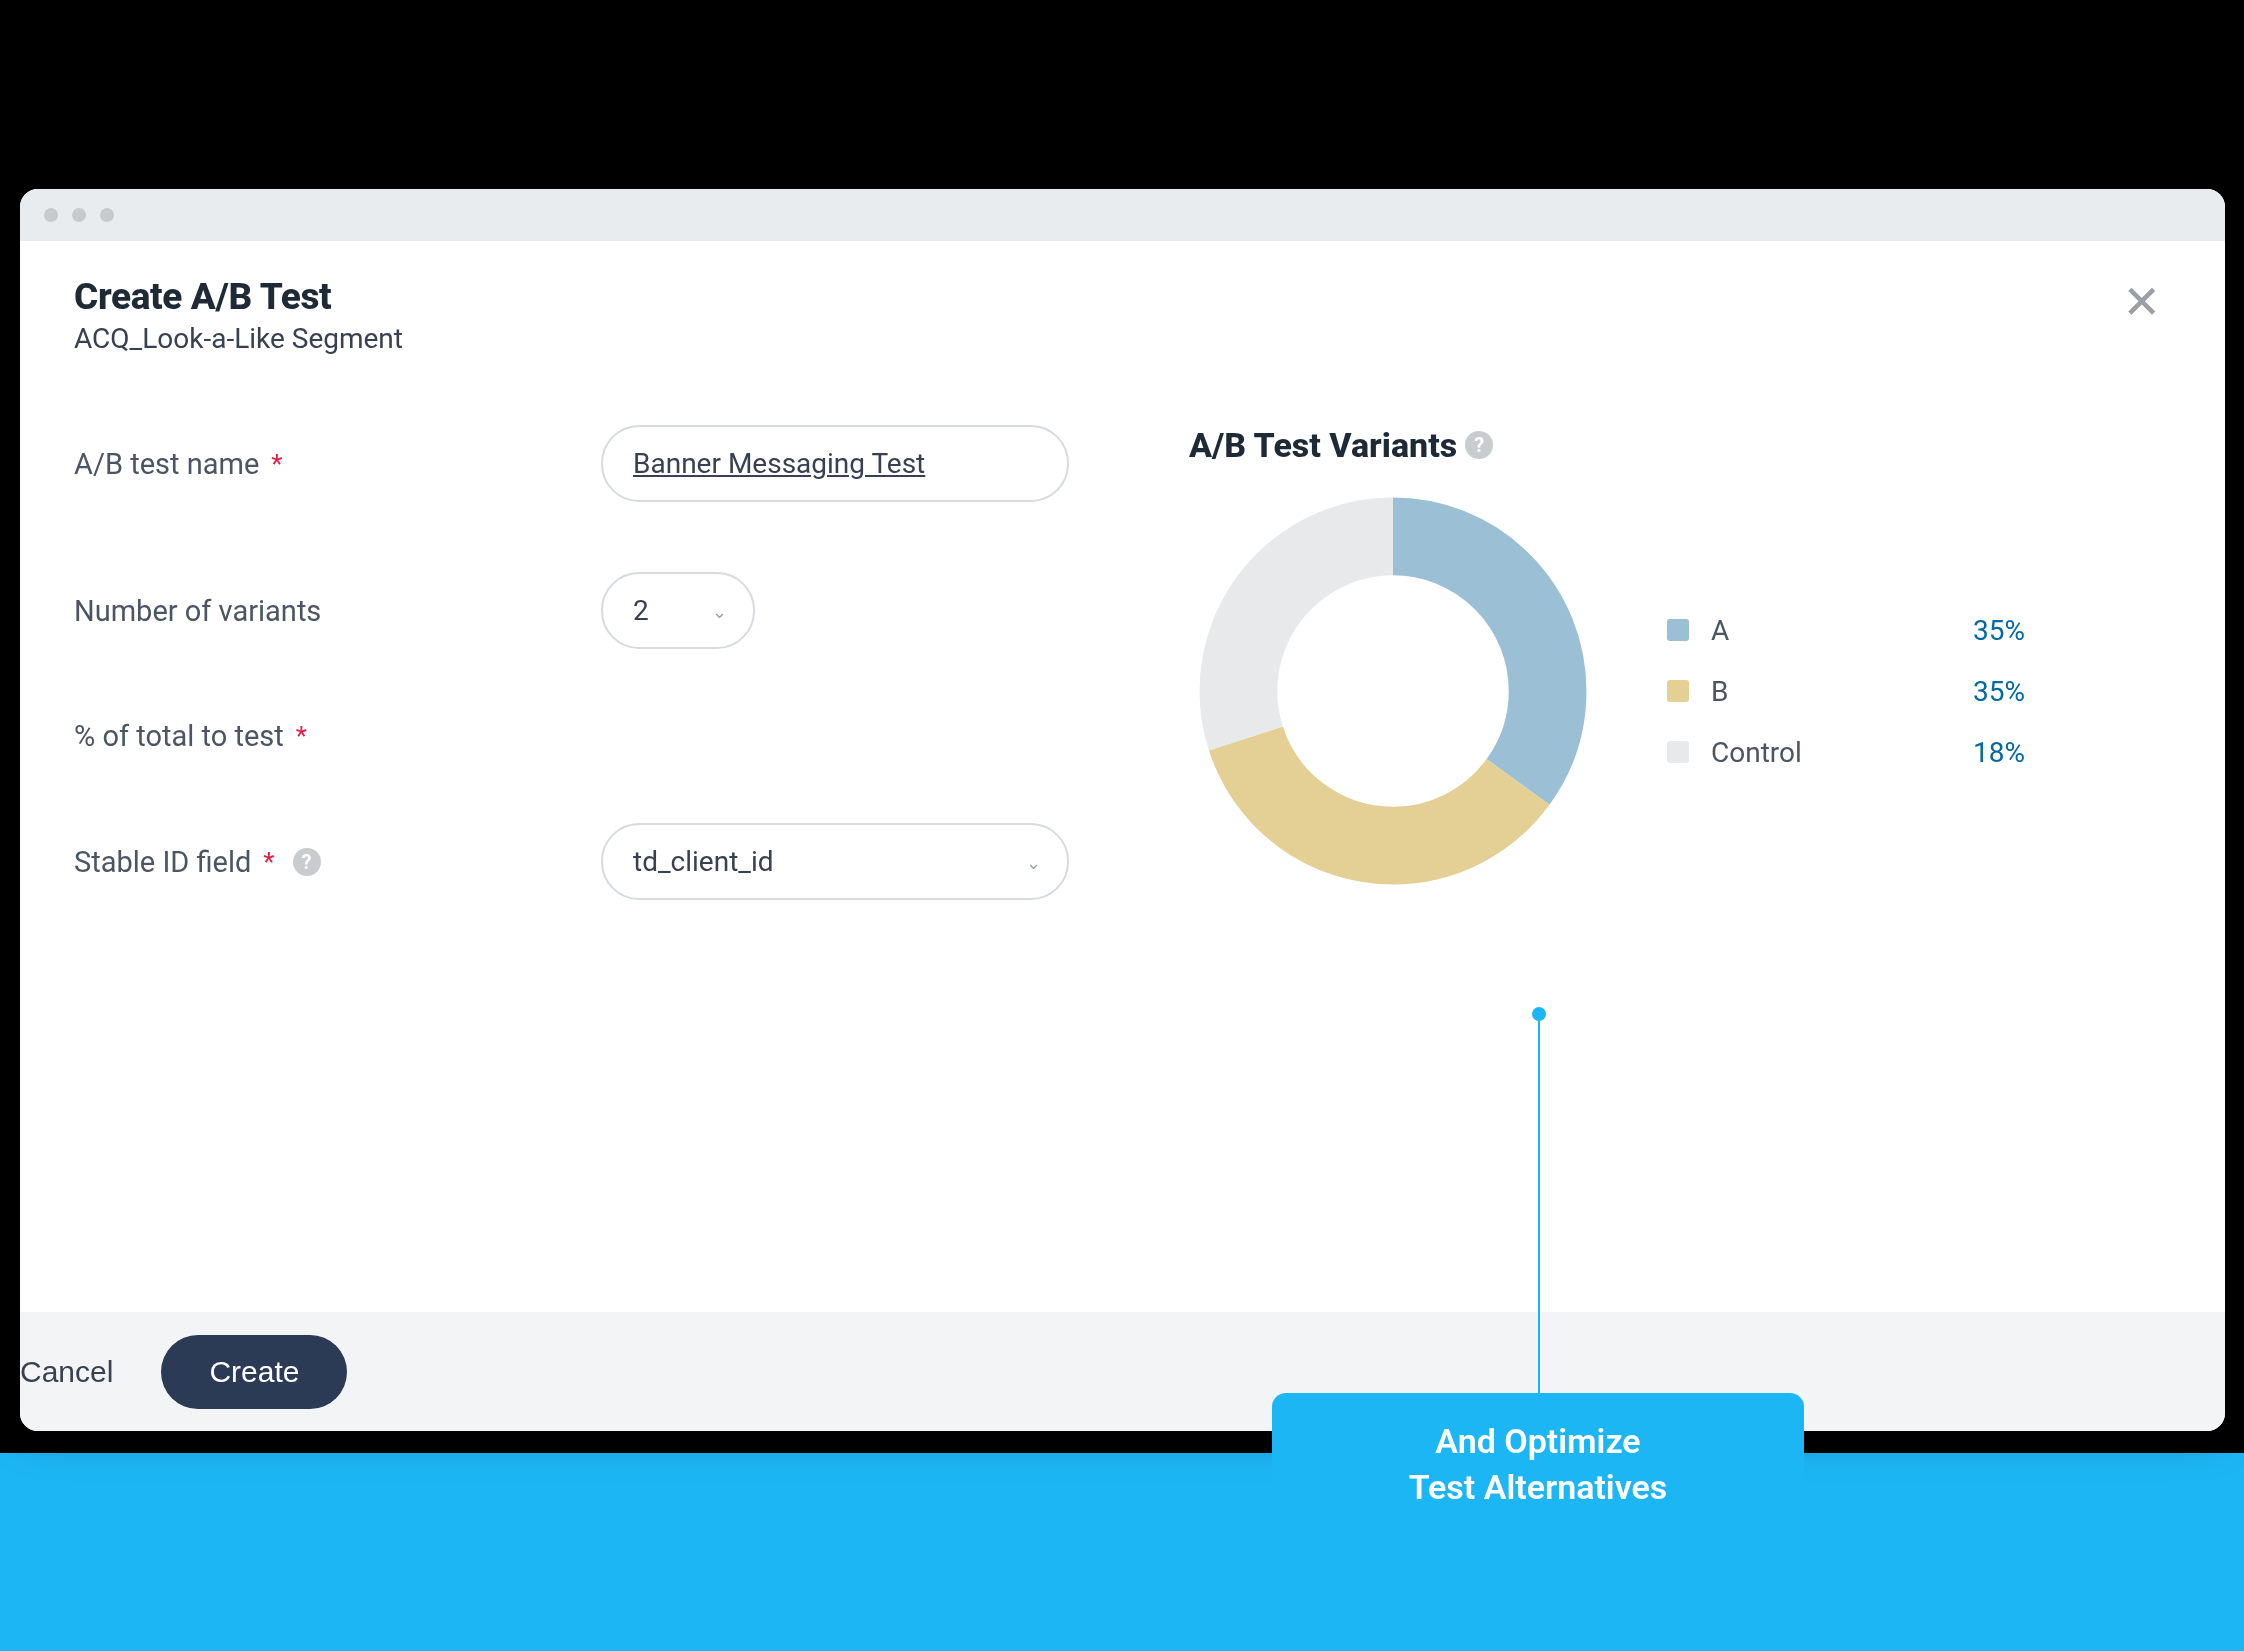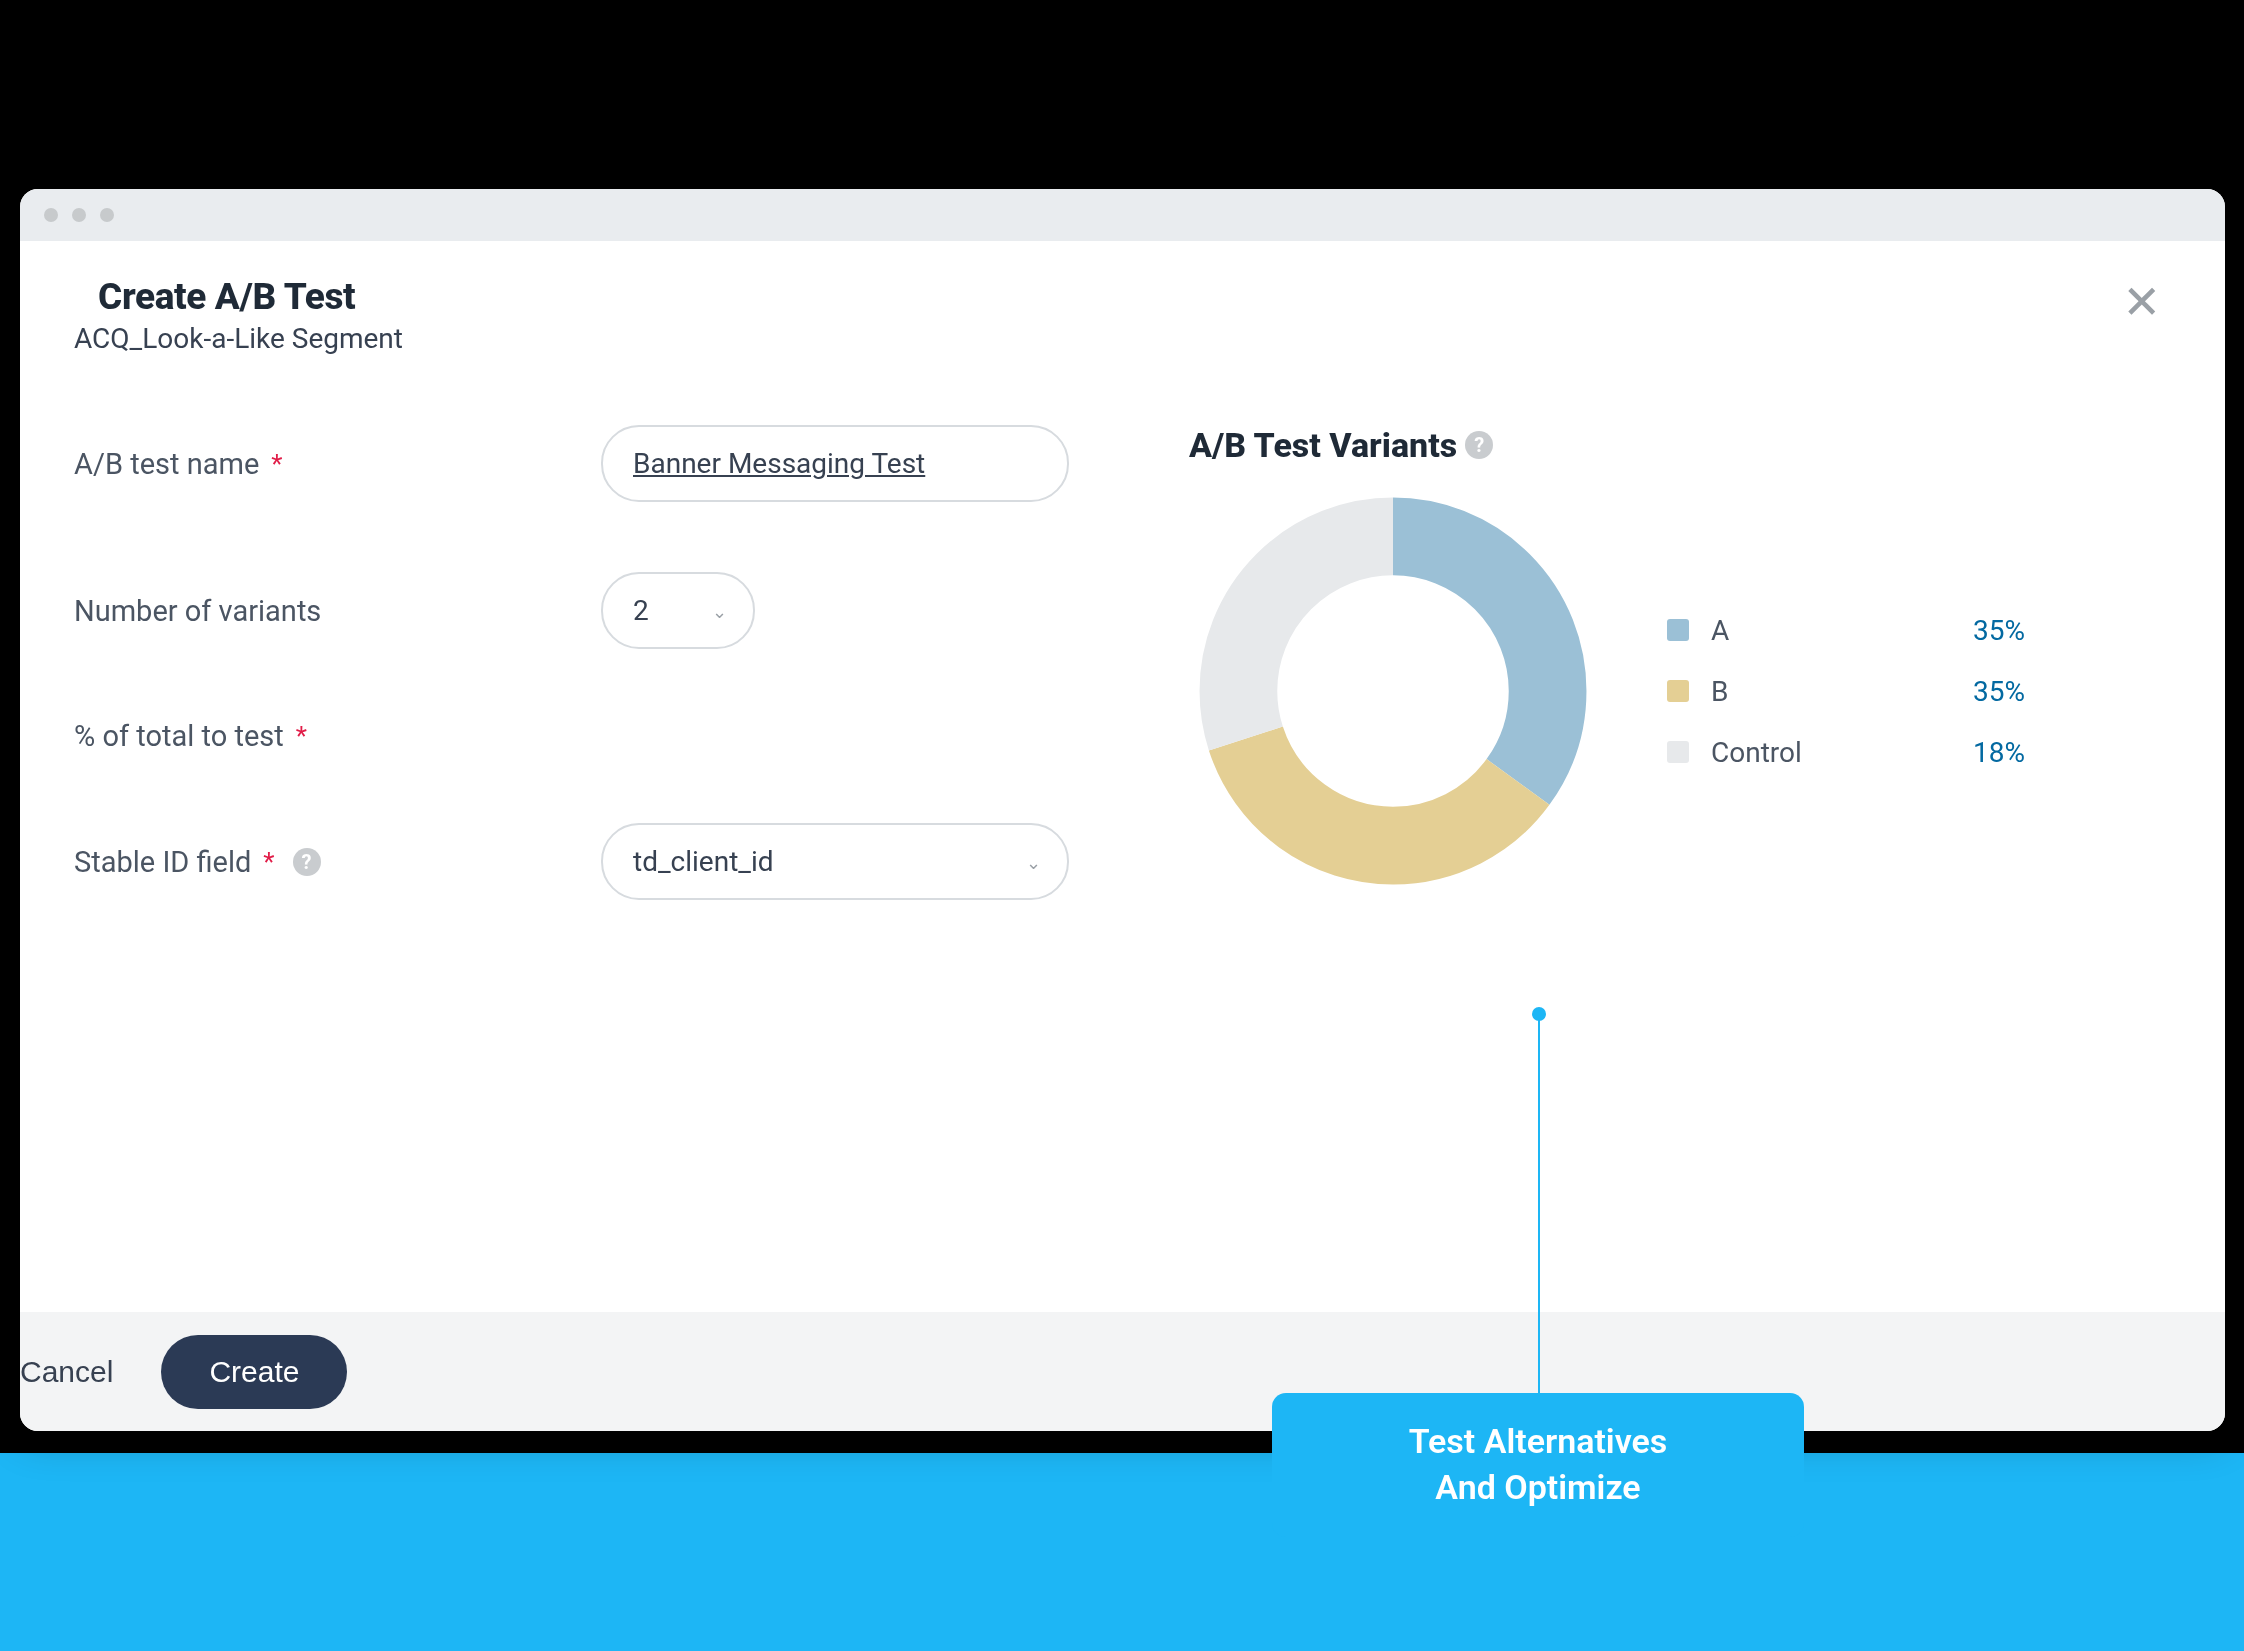--- a/index.html
+++ b/index.html
@@ -51,21 +51,21 @@
   .content {
     position: relative;
     padding: 34px 54px 0 54px;
     height: calc(100% - 52px - 119px);
   }
   .header-row {
     display: flex;
     justify-content: space-between;
     align-items: flex-start;
   }
-  .title { font-size: 37px; font-weight: 800; color: #1f2a37; letter-spacing: -.01em; margin-left: 24px; }
+  .title { font-size: 37px; font-weight: 800; color: #1f2a37; letter-spacing: -.01em; }
   .subtitle { font-size: 28px; color: #374151; margin-top: 4px; }
   .close-x {
     font-size: 46px;
     color: #9aa0a6;
     font-weight: 300;
     cursor: pointer;
     line-height: 1;
     padding: 4px 10px;
   }
   .form-area {
@@ -303,17 +303,17 @@
 
     <div class="footer">
       <button class="btn-cancel">Cancel</button>
       <button class="btn-create">Create</button>
     </div>
   </div>
 
   <div class="callout-dot" style="left:1532px; top:1007px;"></div>
   <div class="callout-line" style="left:1538px; top:1015px; height:388px;"></div>
   <div class="callout-box" style="left:1272px; top:1393px; width:532px;">
+    <div>And Optimize</div>
     <div>Test Alternatives</div>
-    <div>And Optimize</div>
   </div>
 </div>
 
 
 </body></html>

